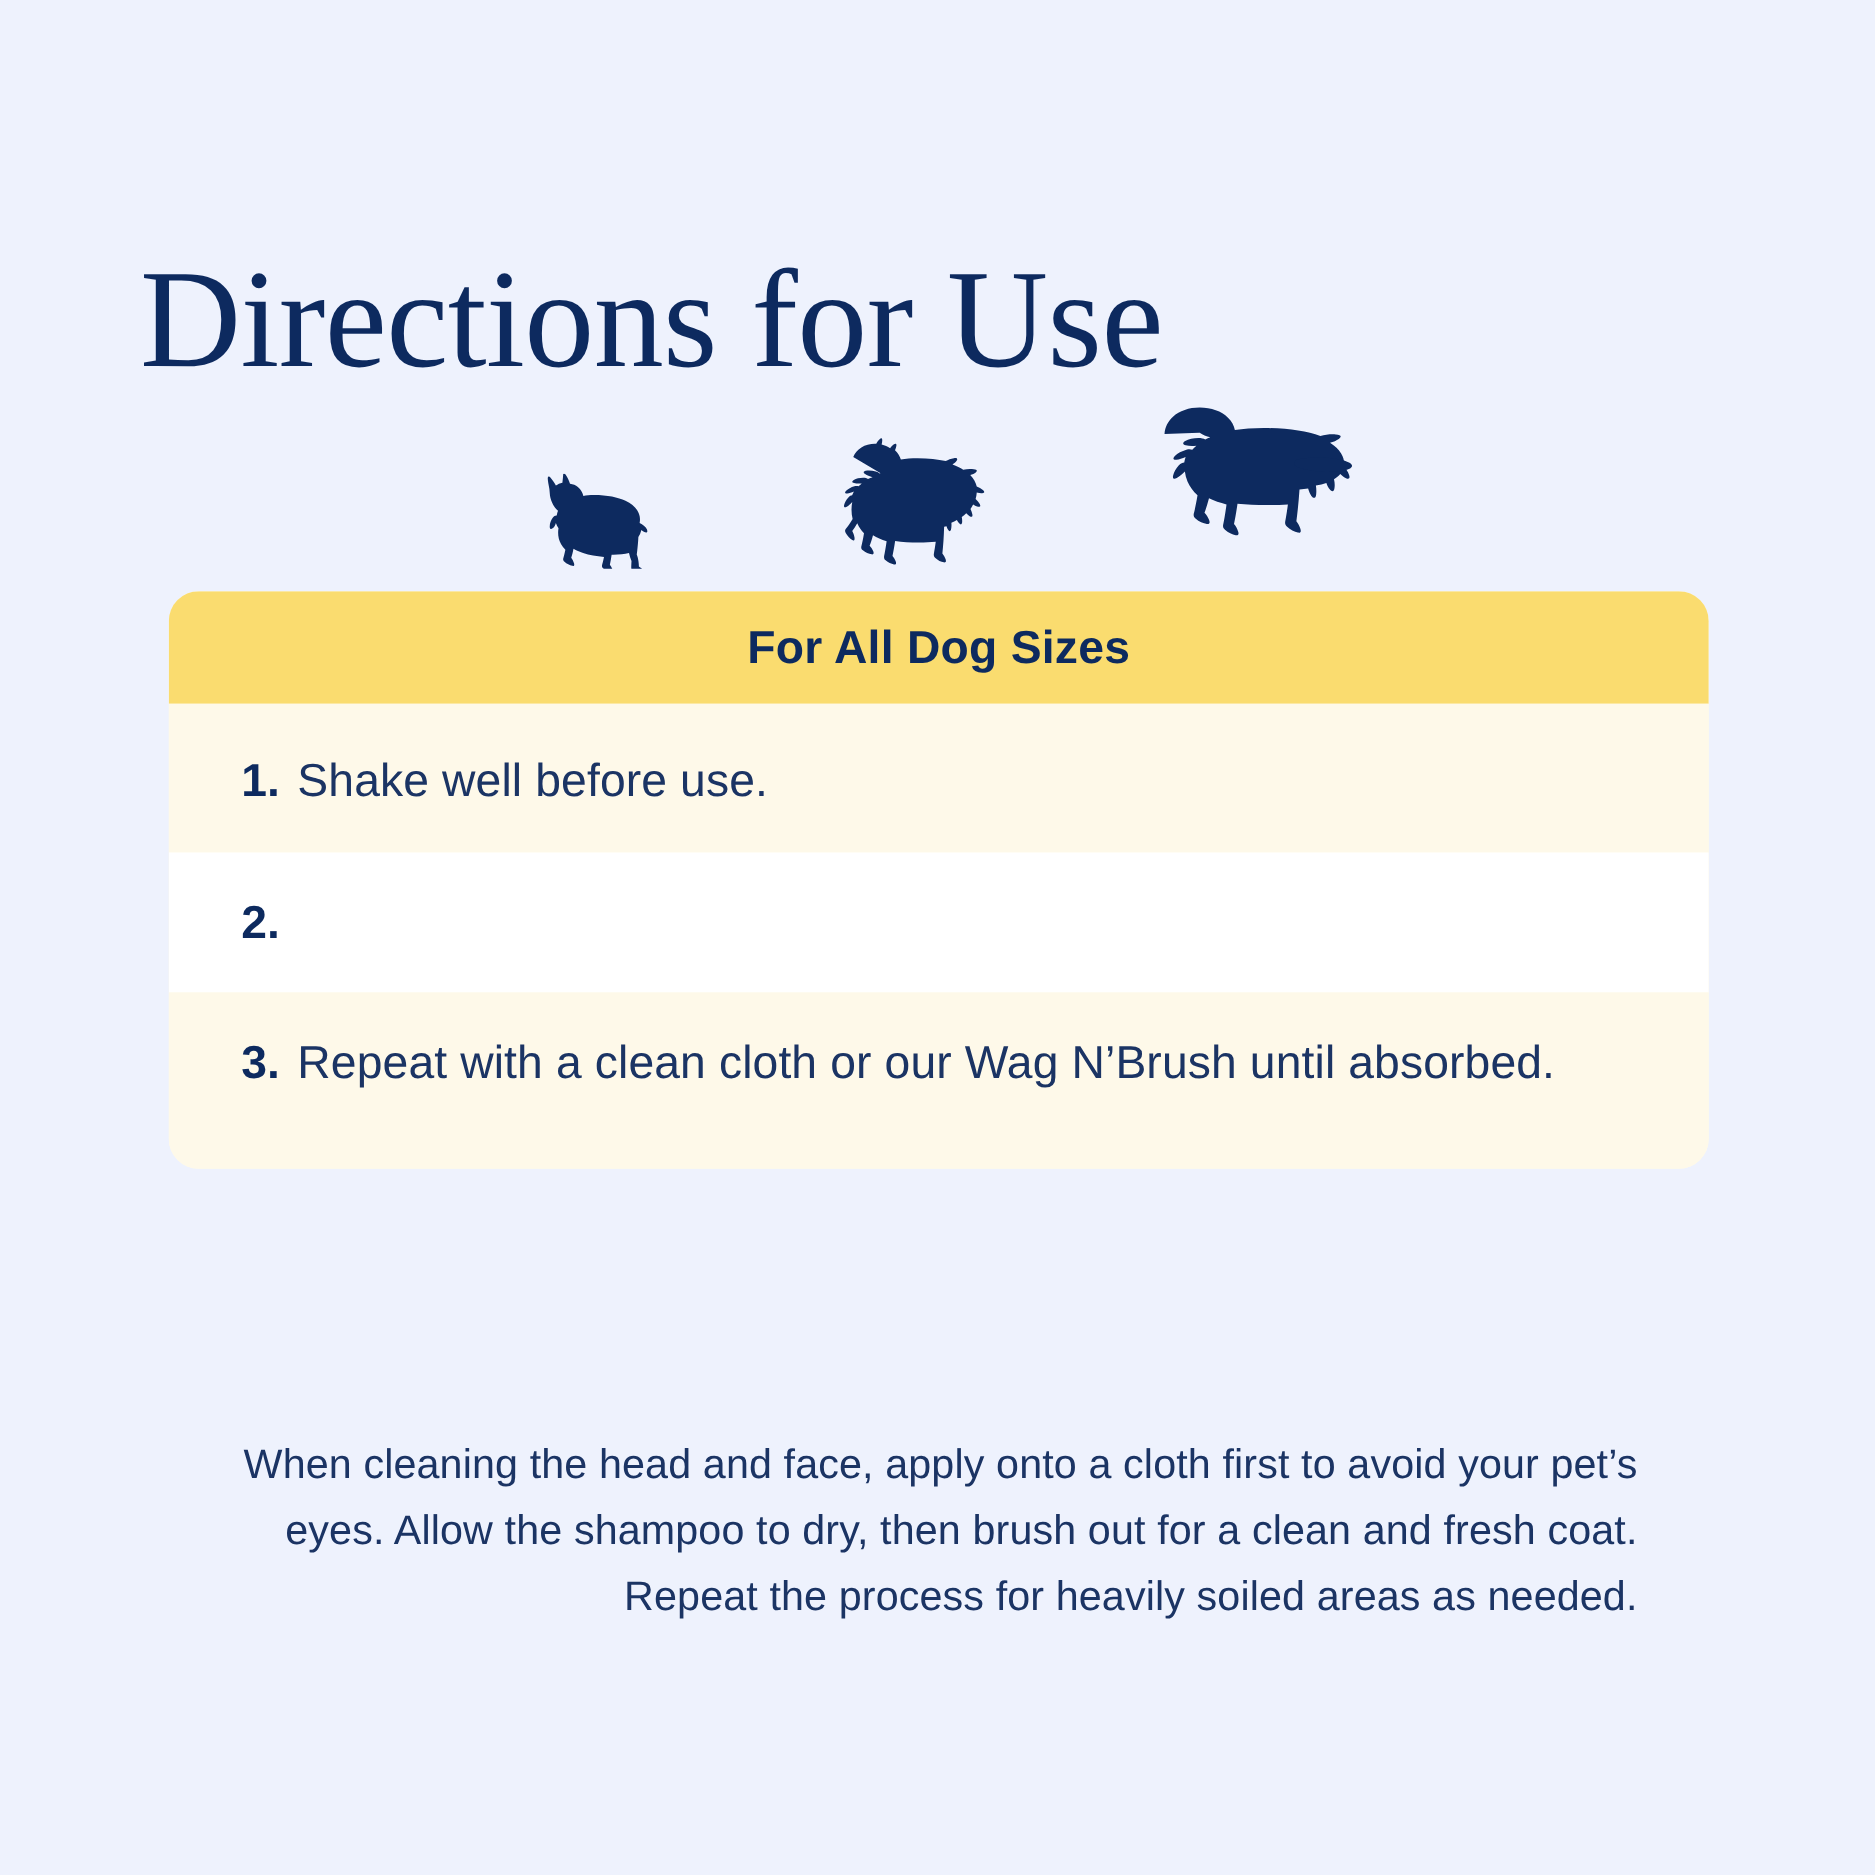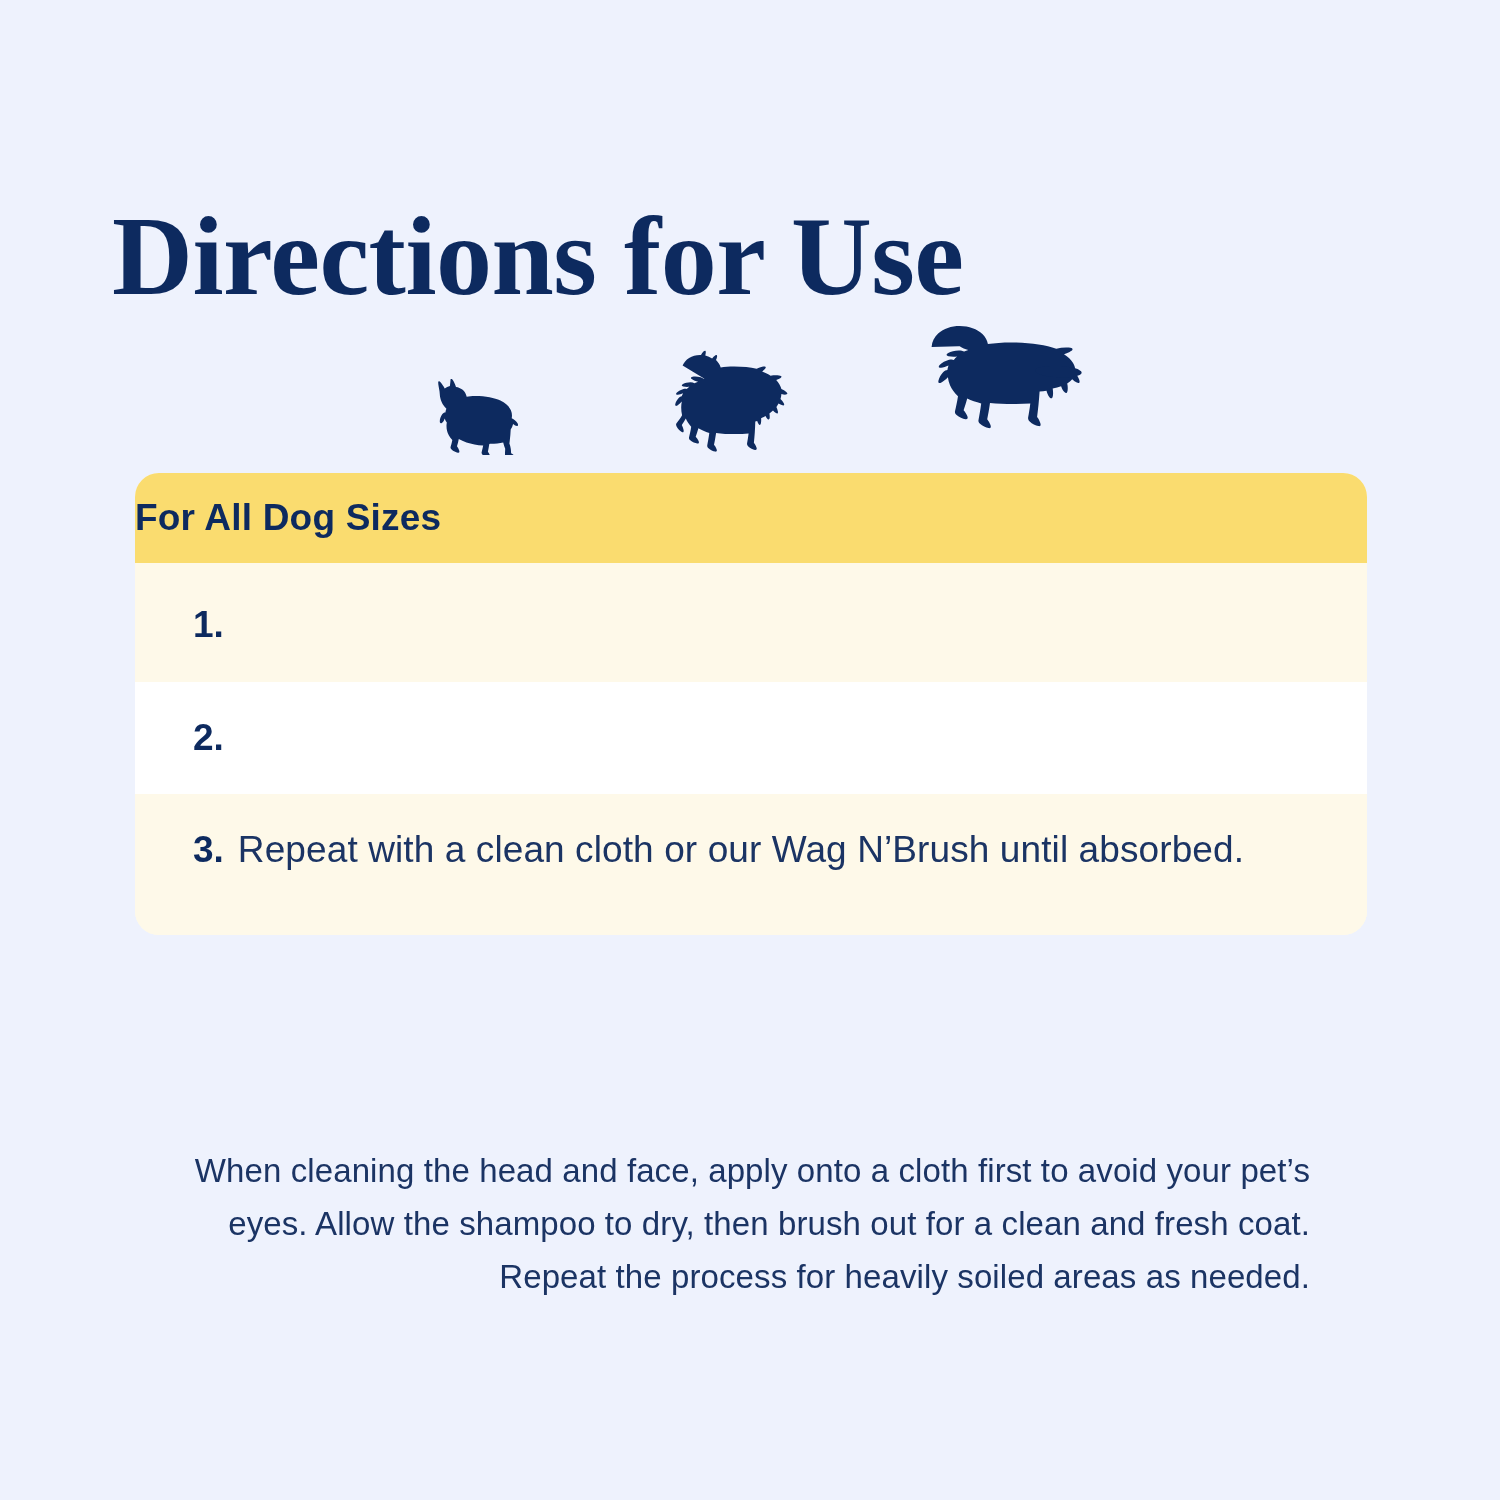--- a/index.html
+++ b/index.html
@@ -21,21 +21,21 @@
     background: #eef2fd;
     box-sizing: border-box;
   }
 
   
   .title {
     position: absolute;
     left: 112px;
     top: 123px;
     font-family: "Liberation Serif", "DejaVu Serif", serif;
-    font-weight: 700;
+    font-weight: 400;
     font-size: 112px;
     line-height: 1.05;
     letter-spacing: -0.5px;
     color: #0d2a5f;
     white-space: nowrap;
   }
 
   
   .dogs {
     position: absolute;
@@ -62,20 +62,21 @@
     width: 1232px;
     border-radius: 24px;
     overflow: hidden;
     background: #fffaea;
   }
   .card-header {
     background: #fadc6f;
     height: 90px;
     display: flex;
     align-items: center;
+    justify-content: center;
   }
   .card-header-title {
     font-family: "Liberation Sans", sans-serif;
     font-weight: 700;
     font-size: 37px;
     letter-spacing: 0.2px;
     color: #0d2a5f;
   }
 
   .steps { display: block; }
@@ -160,20 +161,21 @@
   <div class="card">
 
     <div class="card-header">
       <span class="card-header-title">For All Dog Sizes</span>
     </div>
 
     <div class="steps">
 
       <div class="step step-odd step-1">
         <span class="step-num">1.</span>
+        <span class="step-text">Shake well before use.</span>
       </div>
 
       <div class="step step-even step-2">
         <span class="step-num">2.</span>
       </div>
 
       <div class="step step-odd step-3">
         <span class="step-num">3.</span>
         <span class="step-text">Repeat with a clean cloth or our Wag N’Brush until absorbed.</span>
       </div>

